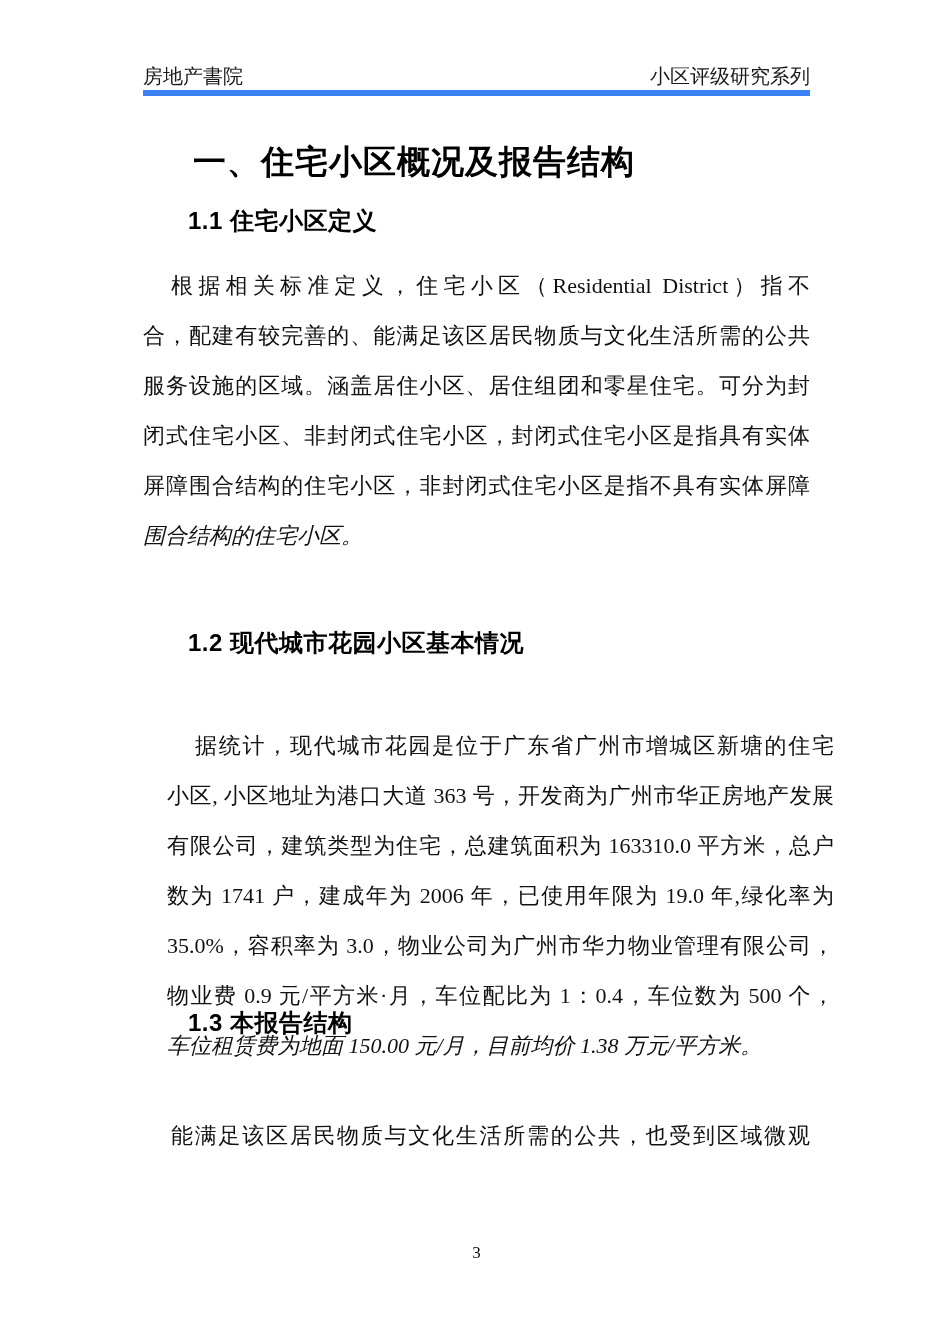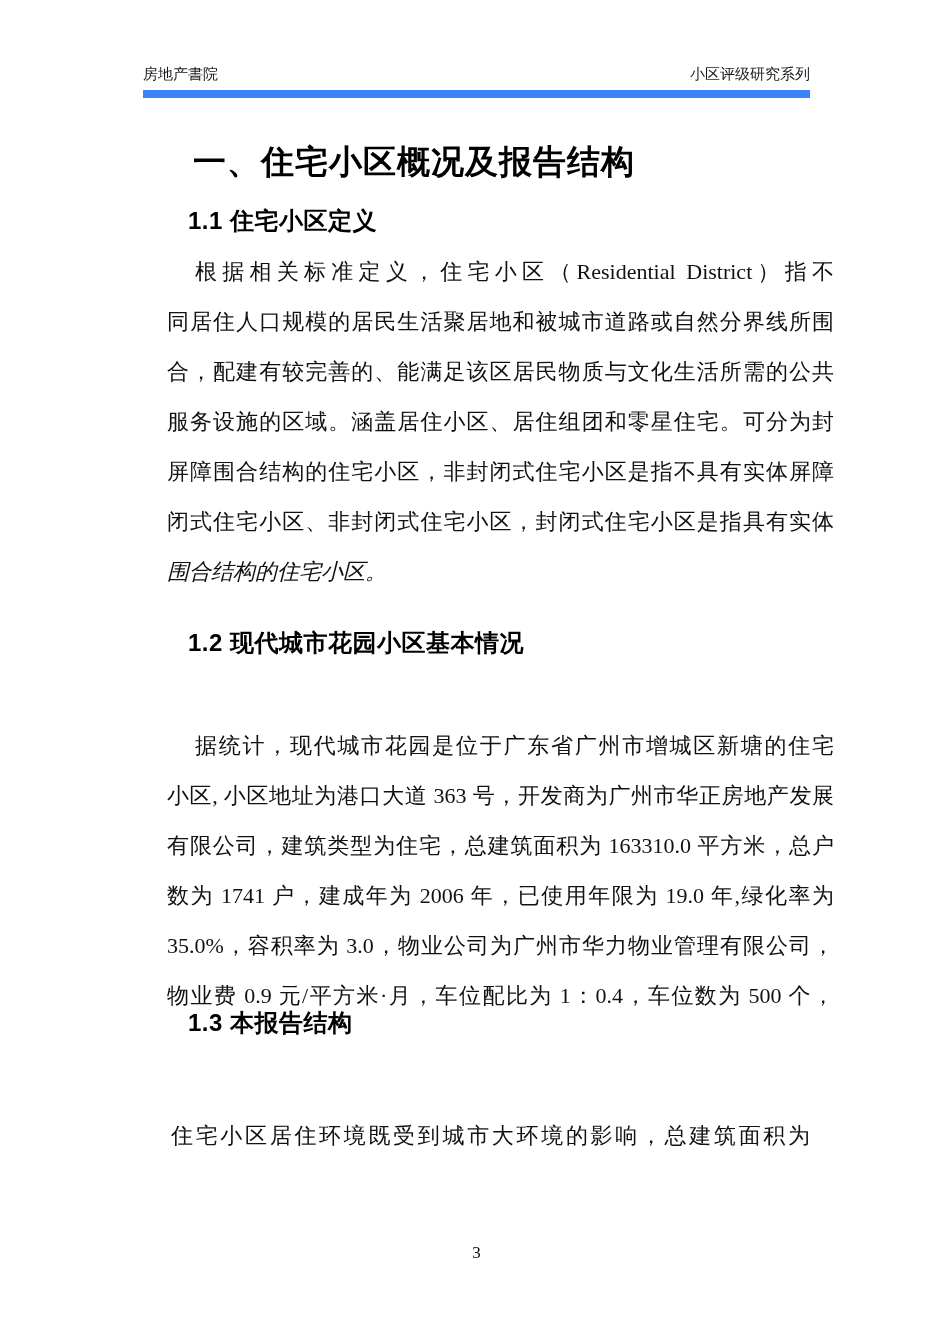--- a/index.html
+++ b/index.html
@@ -18,25 +18,25 @@
   }
   
   .doc-header {
     position: absolute;
     top: 66px;
     left: 143px;
     width: 667px;
     display: flex;
     justify-content: space-between;
     align-items: flex-end;
-    font-family: Liberation Mono, monospace;
-    font-size: 15px;
+    font-family: Liberation Serif, serif;
+    font-size: 20px;
     line-height: 20px;
     color: #1a1a1a;
-    border-bottom: 8px solid #3b82f6;
+    border-bottom: 6px solid #3b82f6;
     padding-bottom: 4px;
   }
   
   .doc-title {
     position: absolute;
     top: 146px;
     left: 193px;
     margin: 0;
     font-family: "Liberation Sans", sans-serif;
     font-size: 33px;
@@ -64,21 +64,21 @@
   .h2-13 { top: 1009px; }
   
   .para {
     position: absolute;
     left: 143px;
     width: 667px;
     font-family: "Liberation Serif", serif;
     font-size: 22px;
     color: #111111;
   }
-  .para-11 { top: 247px; margin-left: 24px; }
+  .para-11 { top: 261px; }
   .para-12 { top: 721px; margin-left: 24px; }
   .para-13 { top: 1111px; }
   .line {
     height: 50px;
     line-height: 50px;
     overflow: hidden;
     text-align: justify;
     text-align-last: justify;
   }
   .line.indent { text-indent: 28px; }
@@ -105,45 +105,45 @@
     <span>房地产書院</span>
     <span>小区评级研究系列</span>
   </header>
 
   <h1 class="doc-title">一、住宅小区概况及报告结构</h1>
 
   <section>
     <h2 class="h2 h2-11">1.1 住宅小区定义</h2>
     <div class="para para-11">
       <div class="line indent">根据相关标准定义，住宅小区（Residential District）指不</div>
-      <div class="line">同居住人口规模的居民生活聚居地和被城市道路或自然分界线所围</div>
       <div class="line">合，配建有较完善的、能满足该区居民物质与文化生活所需的公共</div>
       <div class="line">服务设施的区域。涵盖居住小区、居住组团和零星住宅。可分为封</div>
+      <div class="line">闭式住宅小区、非封闭式住宅小区，封闭式住宅小区是指具有实体</div>
       <div class="line">屏障围合结构的住宅小区，非封闭式住宅小区是指不具有实体屏障</div>
-      <div class="line">闭式住宅小区、非封闭式住宅小区，封闭式住宅小区是指具有实体</div>
       <div class="line flush-last">围合结构的住宅小区。</div>
     </div>
   </section>
 
   <section>
     <h2 class="h2 h2-12">1.2 现代城市花园小区基本情况</h2>
     <div class="para para-12">
       <div class="line indent">据统计，现代城市花园是位于广东省广州市增城区新塘的住宅</div>
       <div class="line">小区, 小区地址为港口大道 363 号，开发商为广州市华正房地产发展</div>
       <div class="line">有限公司，建筑类型为住宅，总建筑面积为 163310.0 平方米，总户</div>
       <div class="line">数为 1741 户，建成年为 2006 年，已使用年限为 19.0 年,绿化率为</div>
       <div class="line">35.0%，容积率为 3.0，物业公司为广州市华力物业管理有限公司，</div>
       <div class="line">物业费 0.9 元/平方米·月，车位配比为 1：0.4，车位数为 500 个，</div>
+      <div class="line flush-last">车位租赁费为地面 150.00 元/月，目前均价 1.38 万元/平方米。</div>
     </div>
   </section>
 
   <section>
     <h2 class="h2 h2-13">1.3 本报告结构</h2>
     <div class="para para-13">
-      <div class="line indent">住宅小区居住环境既受到城市大环境的影响，总建筑面积为</div>
+      <div class="line indent">能满足该区居民物质与文化生活所需的公共，也受到区域微观</div>
     </div>
   </section>
 
   <footer class="doc-footer">
     <span>3</span>
   </footer>
 
 </div>
 
 </body></html>

